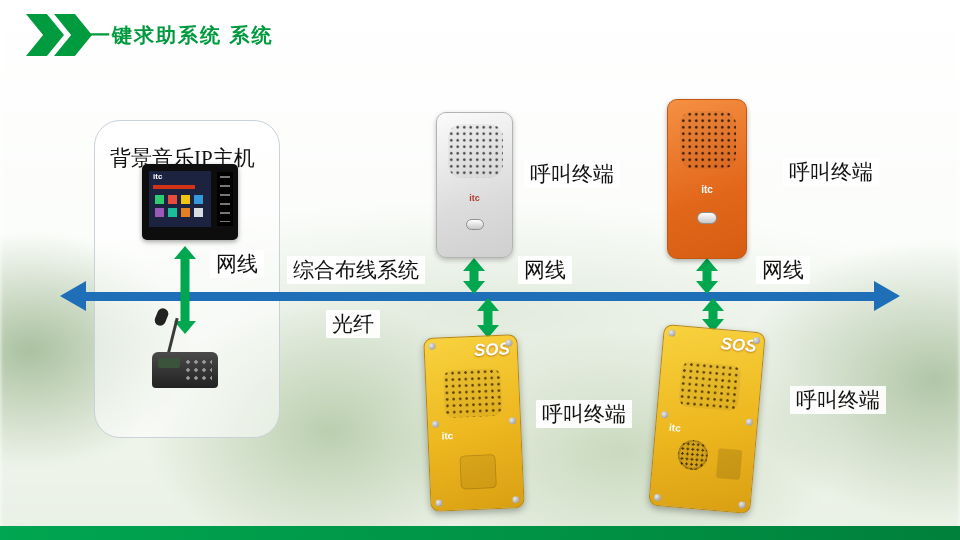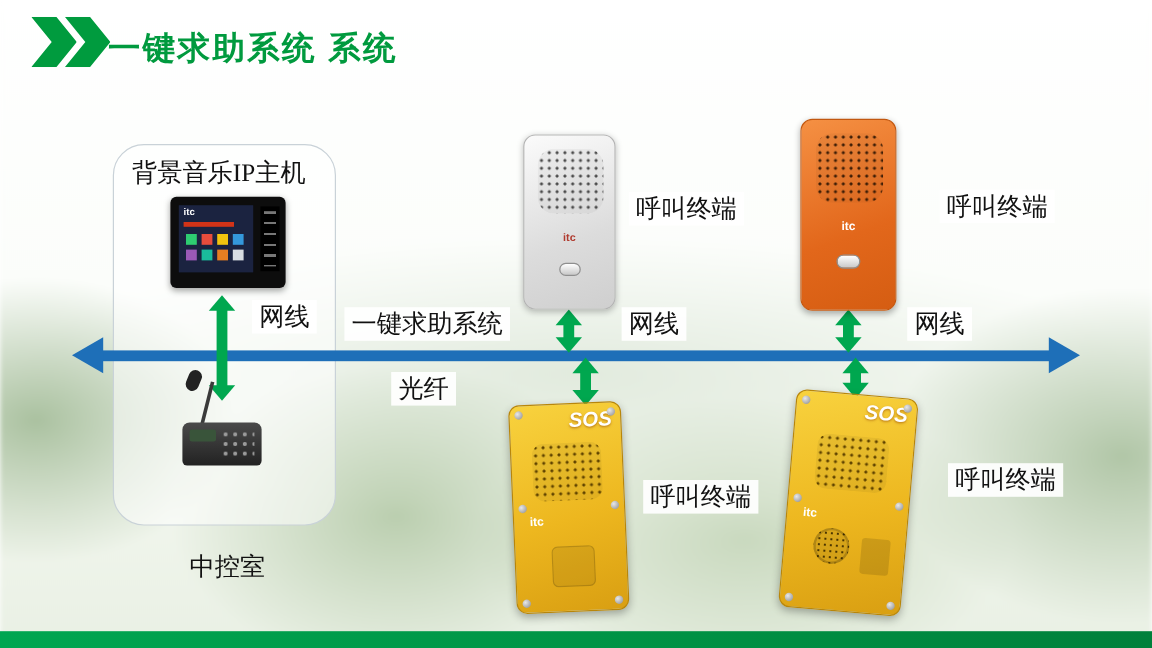--- a/index.html
+++ b/index.html
@@ -22,21 +22,21 @@
       linear-gradient(#ffffff 0%, #fbfdfa 45%, #f0f5ec 80%, #e9f0e4 100%);
     filter: blur(2px);
   }
   
   .chev { position:absolute; top:14px; width:38px; height:42px; background:#009b3e; z-index:5;
           clip-path:polygon(0 0,55% 0,100% 50%,55% 100%,0 100%,45% 50%); }
   .chev1 { left:26px; } .chev2 { left:54px; }
   .title {
     position:absolute; left:90px; top:22px; z-index:5;
     font-family:"Liberation Sans","DejaVu Sans",sans-serif;
-    font-size:27px; font-weight:bold; color:#009a3e; letter-spacing:2px;
+    font-size:20px; font-weight:bold; color:#009a3e; letter-spacing:2px;
   }
   
   .left-box {
     position:absolute; left:94px; top:120px; width:186px; height:318px; z-index:1;
     border:1.5px solid #c9d2d8; border-radius:26px; background:rgba(255,255,255,.55);
   }
   
   .lbl {
     position:absolute; z-index:6; font-size:21px; line-height:1.25; color:#111;
     background:rgba(255,255,255,.92); padding:1px 6px; white-space:nowrap;
@@ -131,21 +131,21 @@
 <body>
 
 <div class="slide">
   <div class="bg-photo"></div>
 
   <div class="chev chev1"></div>
   <div class="chev chev2"></div>
   <div class="title">一键求助系统 系统</div>
 
   <div class="left-box"></div>
-  <div class="lbl" style="left:104px; top:130px; background:transparent;">背景音乐IP主机</div>
+  <div class="lbl" style="left:104px; top:144px; background:transparent;">背景音乐IP主机</div>
 
   <div class="bus-bar"></div>
   <div class="bus-tri left"></div>
   <div class="bus-tri right"></div>
 
   <div class="varrow" style="left:174px; top:246px; height:88px;">
     <div class="head-up"></div>
     <div class="bar"></div>
     <div class="head-down"></div>
   </div>
@@ -221,24 +221,23 @@
     <div class="sos-keypad"></div>
     <div class="screw" style="left:4px; top:4px;"></div>
     <div class="screw" style="right:4px; top:4px;"></div>
     <div class="screw" style="left:4px; bottom:4px;"></div>
     <div class="screw" style="right:4px; bottom:4px;"></div>
     <div class="screw" style="left:4px; top:86px;"></div>
     <div class="screw" style="right:4px; top:86px;"></div>
   </div>
 
   <div class="lbl" style="left:210px; top:250px;">网线</div>
-  <div class="lbl" style="left:287px; top:256px;">一键求助系统</div>
+  <div class="lbl" style="left:287px; top:256px;">综合布线系统</div>
   <div class="lbl" style="left:326px; top:310px;">光纤</div>
   <div class="lbl" style="left:518px; top:256px;">网线</div>
   <div class="lbl" style="left:756px; top:256px;">网线</div>
   <div class="lbl" style="left:524px; top:160px;">呼叫终端</div>
   <div class="lbl" style="left:783px; top:158px;">呼叫终端</div>
   <div class="lbl" style="left:536px; top:400px;">呼叫终端</div>
   <div class="lbl" style="left:790px; top:386px;">呼叫终端</div>
-  <div class="lbl" style="left:152px; top:458px; background:transparent;">中控室</div>
 
   <div class="footer-bar"></div>
 </div>
 
 </body></html>

